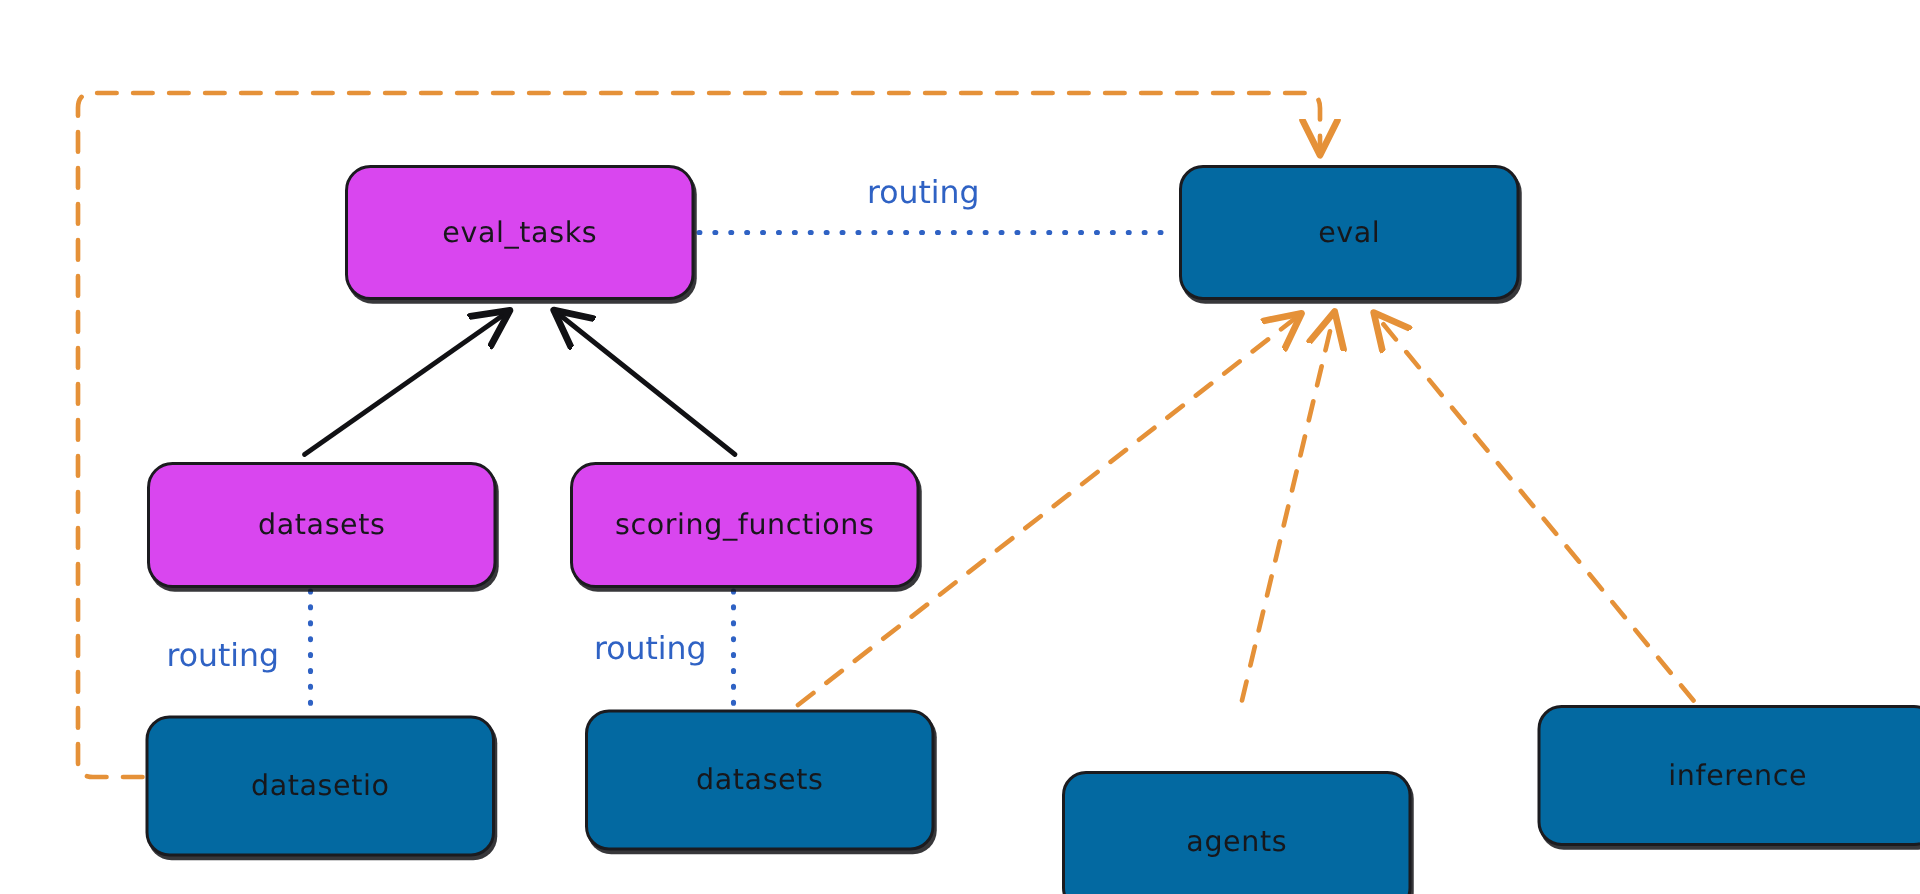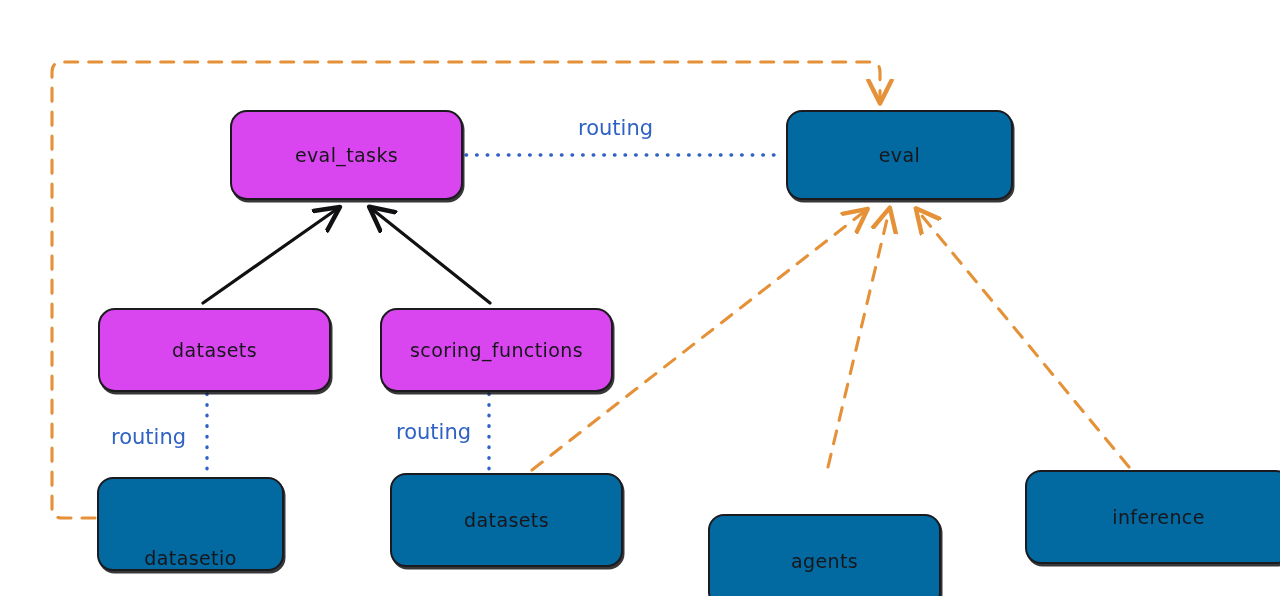--- a/index.html
+++ b/index.html
@@ -103,21 +103,21 @@
   </div>
 
   <div class="node blue" style="left:98px; top:308px; width:233px; height:84px;">
     <span class="node-label">datasets</span>
   </div>
 
   <div class="node blue" style="left:380px; top:308px; width:233px; height:84px;">
     <span class="node-label">scoring_functions</span>
   </div>
 
-  <div class="node green" style="left:97px; top:477px; width:187px; height:94px;align-items:flex-end;">
+  <div class="node green" style="left:97px; top:477px; width:233px; height:94px;">
     <span class="node-label">datasetio</span>
   </div>
 
   <div class="node green" style="left:390px; top:473px; width:233px; height:94px;">
     <span class="node-label">datasets</span>
   </div>
 
   <div class="node green" style="left:708px; top:470px; width:233px; height:94px;margin-top:44px;">
     <span class="node-label">agents</span>
   </div>

